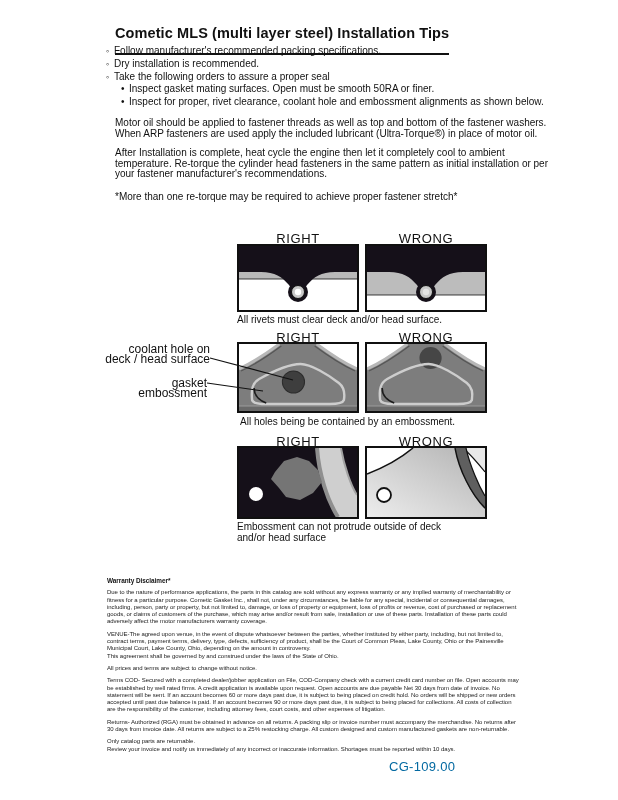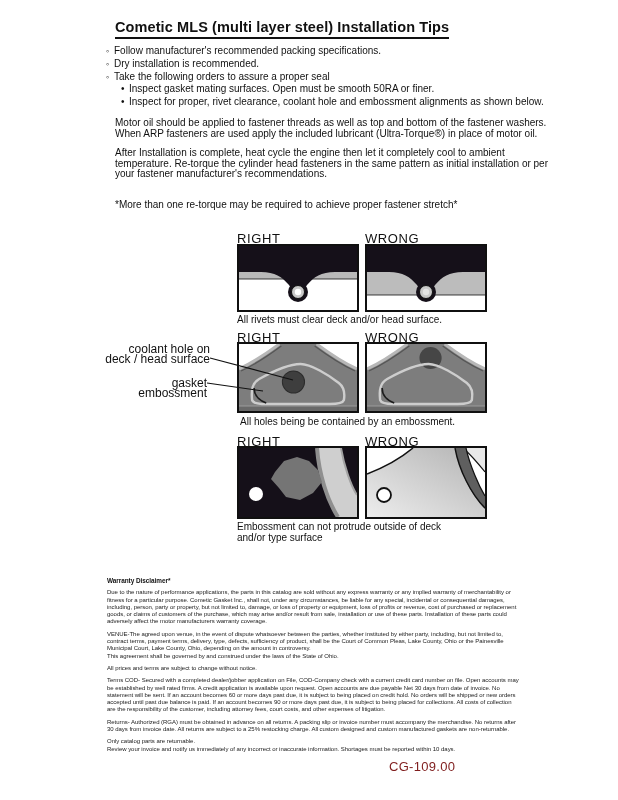--- a/index.html
+++ b/index.html
@@ -6,50 +6,50 @@
   body{
     width:618px;height:800px;position:relative;background:#ffffff;
     font-family:"Liberation Sans", sans-serif;color:#111;
     -webkit-font-smoothing:antialiased;overflow:hidden;
   }
   .abs{position:absolute;}
   .pre{white-space:pre-line;}
 
   
   .doc-title{
-    top:19px;left:115px;font-size:14.5px;font-weight:bold;letter-spacing:.1px;
-    border-bottom:2px solid #111;padding-bottom:2px;
+    top:25px;left:115px;font-size:14.5px;font-weight:bold;letter-spacing:.1px;
+    border-bottom:2px solid #111;padding-bottom:12px;
   }
 
   
   .bullets{top:45px;left:106px;font-size:10px;line-height:12.8px;width:480px;}
   .b-row{display:flex;}
   .b-row .mk{width:8px;flex:0 0 8px;font-size:9px;}
   .b-sub{margin-left:15px;}
   .b-sub .mk{font-size:10px;}
 
   
   .diesel{top:118px;left:115px;width:447px;font-size:10px;line-height:10.6px;}
   .diesel h2{font-size:11px;font-weight:bold;margin:0 0 7px 0;}
   .diesel p{margin:0 0 9px 0;}
-  .diesel .note{margin-top:20px;}
-
-  
-  .fig-label{width:122px;font-size:13px;letter-spacing:.6px;color:#111;}
+  .diesel .note{margin-top:12px;}
+
+  
+  .fig-label{width:122px;text-align:center;font-size:13px;letter-spacing:.6px;color:#111;}
   .panel{width:122px;height:68px;border:2px solid #101010;box-sizing:border-box;background:#fff;}
   .panel svg{display:block;width:100%;height:100%;}
   .fig-caption{font-size:10px;line-height:11px;color:#111;}
   .annot{font-size:12px;line-height:10px;text-align:right;color:#111;}
 
   
   .disclaimer{top:577px;left:107px;width:412px;font-size:6px;line-height:7.3px;letter-spacing:-.03px;color:#222;}
   .disclaimer h3{font-size:6.4px;margin:0 0 5px 0;font-weight:bold;color:#111;}
   .disclaimer p{margin:0 0 5px 0;}
 
-  .doc-code{top:759px;left:389px;font-size:13px;color:#7f1d1d;letter-spacing:.3px;}
+  .doc-code{top:759px;left:389px;font-size:13px;color:#0369a1;letter-spacing:.3px;}
 </style>
 </head>
 <body>
 
 <div class="abs doc-title">Cometic MLS (multi layer steel) Installation Tips</div>
 
 <div class="abs bullets">
   <div class="b-row">
     <span class="mk">◦</span>
     <span>Follow manufacturer's recommended packing specifications.</span>
@@ -174,21 +174,21 @@
     <path d="M0,26 C16,20 34,10 46,0 L88,0 C92,22 104,46 118,60 L118,69 L0,69 Z" fill="url(#g3)"></path>
     <path d="M96,0 L118,0 L118,24 C110,14 103,6 96,0 Z" fill="#e8e8e8"></path>
     <path d="M96,0 C103,6 110,14 118,24" stroke="#111" stroke-width="1.2" fill="none"></path>
     <path d="M88,0 H99 C103,18 112,38 118,48 V61 C104,47 92,22 88,0 Z" fill="#5f5f5f"></path>
     <path d="M88,0 C92,22 104,46 118,60" stroke="#111" stroke-width="1.4" fill="none"></path>
     <path d="M99,0 C103,18 112,38 118,48" stroke="#111" stroke-width="1.2" fill="none"></path>
     <path d="M0,26 C16,20 34,10 46,0" stroke="#111" stroke-width="1.6" fill="none"></path>
     <circle cx="17" cy="47" r="7" fill="#ffffff" stroke="#111" stroke-width="1.8"></circle>
   </svg>
 </div>
-<div class="abs fig-caption" style="top:521px;left:237px;width:218px;">Embossment can not protrude outside of deck and/or type surface</div>
+<div class="abs fig-caption" style="top:521px;left:237px;width:218px;">Embossment can not protrude outside of deck and/or head surface</div>
 
 <div class="abs disclaimer">
   <h3>Warranty Disclaimer*</h3>
   <p class="pre">Due to the nature of performance applications, the parts in this catalog are sold without any express warranty or any implied warranty of merchantability or fitness for a particular purpose.  Cometic Gasket Inc., shall not, under any circumstances, be liable for any special, incidental or consequential damages, including, person, party or property, but not limited to, damage, or loss of property or equipment, loss of profits or revenue, cost of purchased or replacement goods, or claims of customers of the purchase, which may arise and/or result from sale, installation or use of these parts.  Installation of these parts could adversely affect the motor manufacturers warranty coverage.</p>
   <p class="pre">VENUE-The agreed upon venue, in the event of dispute whatsoever between the parties, whether instituted by either party, including, but not limited to, contract terms, payment terms, delivery, type, defects, sufficiency of product, shall be the Court of Common Pleas, Lake County, Ohio or the Painesville Municipal Court, Lake County, Ohio, depending on the amount in controversy.
 This agreement shall be governed by and construed under the laws of the State of Ohio.</p>
   <p class="pre">All prices and terms are subject to change without notice.</p>
   <p class="pre">Terms COD- Secured with a completed dealer/jobber application on File, COD-Company check with a current credit card number on file.  Open accounts may be established by well rated firms.  A credit application is available upon request.  Open accounts are due payable Net 30 days from date of invoice.  No statement will be sent.  If an account becomes 60 or more days past due, it is subject to being placed on credit hold.  No orders will be shipped or new orders accepted until past due balance is paid.  If an account becomes 90 or more days past due, it is subject to being placed for collections.  All costs of collection are the responsibility of the customer, including attorney fees, court costs, and other expenses of litigation.</p>
   <p class="pre">Returns- Authorized (RGA) must be obtained in advance on all returns.  A packing slip or invoice number must accompany the merchandise.  No returns after 30 days from invoice date.  All returns are subject to a 25% restocking charge.  All custom designed and custom manufactured gaskets are non-returnable.</p>
   <p class="pre">Only catalog parts are returnable.

